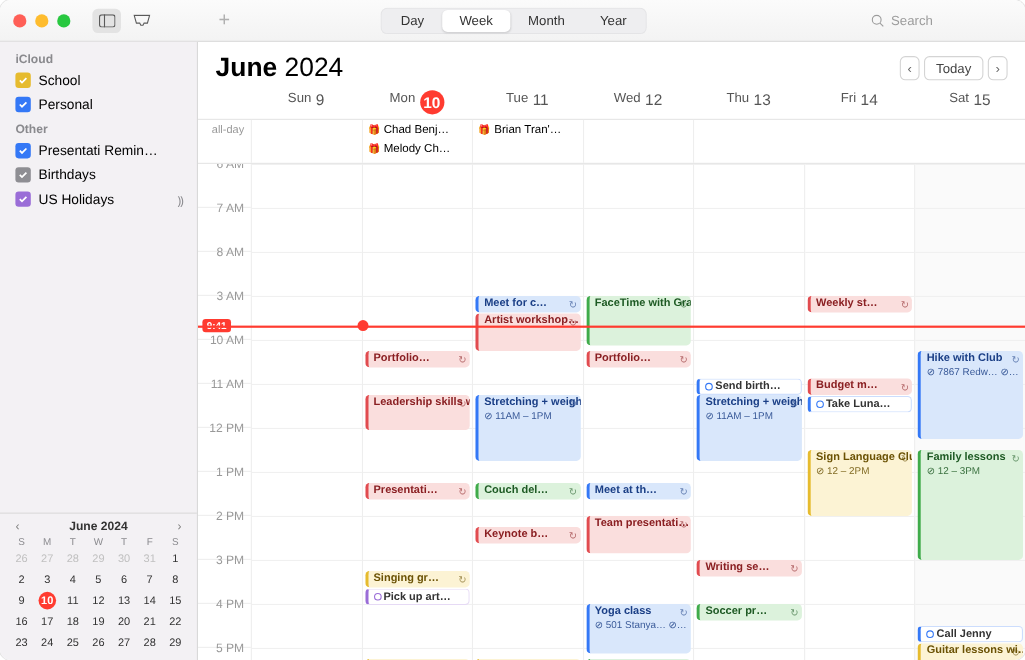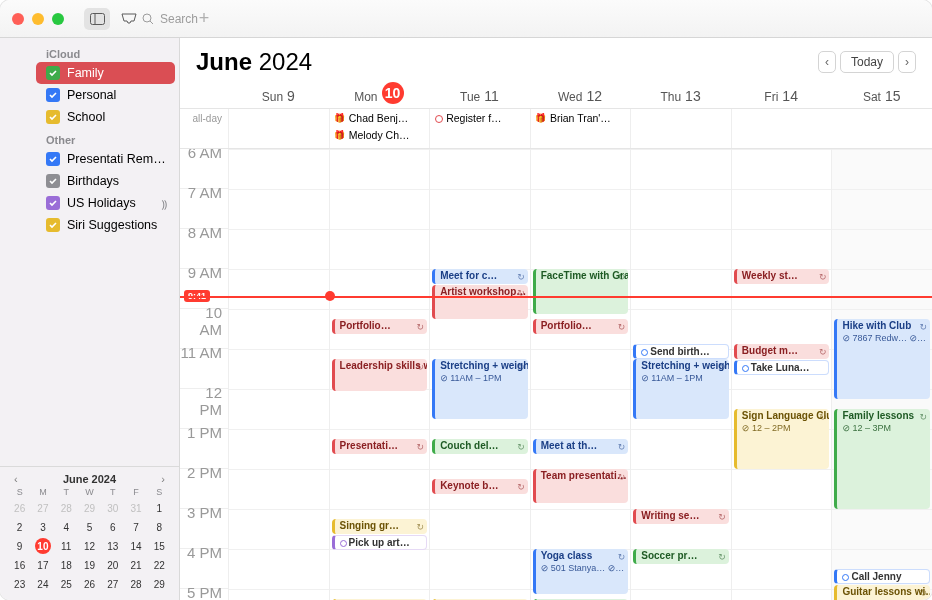--- a/index.html
+++ b/index.html
@@ -13,21 +13,21 @@
 .tb-icon.active{ background:#e3e3e3;}
 .tb-center { flex:1; display:flex; justify-content:center; }
 .segmented { display:flex; background:#eeeef0; border-radius:6px; padding:2px; box-shadow: inset 0 0 0 1px rgba(0,0,0,0.04);}
 .seg-btn { font-size:12px; padding:3px 16px; border-radius:5px; color:#333; cursor:pointer;}
 .seg-btn.active{ background:#fff; box-shadow:0 1px 2px rgba(0,0,0,0.15);}
 .tb-right { display:flex; align-items:center; padding-right:10px; gap:8px;}
 .add-btn { width:28px; color:#b0b0b0; font-size:18px; display:flex; justify-content:center; position:absolute; left:190px;}
 .search { display:flex; align-items:center; gap:6px; background:transparent; color:#9c9c9c; font-size:12px; width:130px;}
 .layout { flex:1; display:flex; min-height:0;}
 .sidebar { width:180px; background:#f3f1f4; border-right:1px solid #d9d9d9; display:flex; flex-direction:column; font-size:12.5px;}
-.sb-scroll { flex:1; overflow:auto; padding-top:4px;margin-left:32px;}
+.sb-scroll { flex:1; overflow:auto; padding-top:4px;}
 .sb-h { color:#8a8a8e; font-size:11px; font-weight:600; padding:6px 14px 2px;}
 .cal-row { display:flex; align-items:center; gap:7px; padding:2px 8px 2px 10px; margin:0 4px; border-radius:5px; cursor:pointer; height:22px;}
 .cal-row.sel { background:#da4e54; color:#fff;}
 .cal-chk { width:14px; height:14px; border-radius:3px; display:flex; align-items:center; justify-content:center; flex-shrink:0;}
 .cal-chk svg { width:10px; height:10px;}
 .cal-label { white-space:nowrap; overflow:hidden; text-overflow:ellipsis; flex:1;}
 .share-ic { color:#8a8a8e; font-size:11px;}
 .mini { border-top:1px solid #dadada; padding:4px 8px 8px; font-size:10px; color:#333;}
 .mini-head { display:flex; align-items:center; justify-content:space-between; padding:2px 4px;}
 .mini-title { font-weight:600; font-size:11px;}
@@ -38,32 +38,32 @@
 .mini-day.dim { color:#c0c0c0;}
 .mini-day.today { background:#ff3b30; color:#fff; font-weight:600;}
 .main { flex:1; display:flex; flex-direction:column; min-width:0;}
 .cal-header { display:flex; align-items:center; justify-content:space-between; padding:10px 16px 0 16px;}
 .month-title { font-size:24px;}
 .month-title b { font-weight:700;}
 .hdr-right { display:flex; gap:4px; align-items:center;}
 .hbtn { font-size:12px; padding:2px 10px; border:1px solid #d4d4d4; border-radius:5px; background:#fff; cursor:pointer; height:22px; display:flex; align-items:center; color:#444;}
 .hbtn.icon{ padding:2px 6px; color:#666;}
 .days-header { display:grid; grid-template-columns:48px repeat(7,1fr); border-bottom:1px solid #e5e5e5; padding:6px 0 0 0;}
-.dh-cell { text-align:center; font-size:12px; color:#555; padding-bottom:4px; display:flex; align-items:flex-end; justify-content:center; gap:4px;}
+.dh-cell { text-align:center; font-size:12px; color:#555; padding-bottom:4px; display:flex; align-items:flex-start; justify-content:center; gap:4px;}
 .dh-cell .num { font-size:14px;}
 .dh-cell.today .num { background:#ff3b30; color:#fff; border-radius:50%; width:22px; height:22px; display:inline-flex; align-items:center; justify-content:center; font-weight:600;}
 .allday-row { display:grid; grid-template-columns:48px repeat(7,1fr); border-bottom:1px solid #e5e5e5; min-height:40px;}
 .allday-label { font-size:10px; color:#999; text-align:right; padding:4px 6px 0 0;}
 .allday-cell { border-left:1px solid #eee; padding:2px 2px; display:flex; flex-direction:column; gap:2px;}
 .chip { font-size:10.5px; border-radius:3px; padding:1px 3px; display:flex; align-items:center; gap:3px; white-space:nowrap; overflow:hidden; cursor:pointer; line-height:13px;}
 .chip .dot{ width:8px; height:8px; border-radius:50%; flex-shrink:0; border:1.5px solid; background:#fff;}
 .grid-body { flex:1; overflow:hidden; position:relative;}
 .grid-inner { display:grid; grid-template-columns:48px repeat(7,1fr); position:relative;}
 .time-col { position:relative;}
-.hour { height:40px; border-top:1px solid #eee; font-size:15px; color:#999; text-align:right; padding-right:6px; position:relative; top:-1px;}
+.hour { height:40px; border-top:1px solid #eee; font-size:11px; color:#999; text-align:right; padding-right:6px; position:relative; top:-1px;}
 .hour span{ position:relative; top:-5px;}
 .day-col { border-left:1px solid #eee; position:relative;}
 .day-col.sat { background:#fafafa;}
 .hour-line { position:absolute; left:0; right:0; border-top:1px solid #f0f0f0;}
 .now-line { position:absolute; left:0; right:0; border-top:2px solid #ff3b30; z-index:5;}
 .now-label { position:absolute; left:4px; font-size:9px; background:#ff3b30; color:#fff; border-radius:3px; padding:1px 4px; transform:translateY(-50%); font-weight:600;}
 .now-dot { position:absolute; width:10px; height:10px; background:#ff3b30; border-radius:50%; transform:translate(-50%,-50%);}
 .event { position:absolute; left:2px; right:2px; border-radius:4px; font-size:10px; padding:1px 3px 1px 5px; overflow:hidden; cursor:pointer; line-height:12px; border-left:3px solid;}
 .event .ttl { font-weight:600; white-space:nowrap; overflow:hidden; text-overflow:ellipsis;}
 .event .sub { font-size:9px; opacity:0.85; white-space:nowrap; overflow:hidden; text-overflow:ellipsis;}
@@ -93,58 +93,58 @@
           <line x1="5" y1="0" x2="5" y2="12" stroke="currentColor"></line>
         </svg>
     </div>
     <div class="tb-icon">
       <svg width="16" height="12" viewBox="0 0 16 12">
           <path d="M1 1 h14 l-2 7 h-3 l-1 2 h-2 l-1 -2 h-3 z" fill="none" stroke="currentColor"></path>
         </svg>
     </div>
   </div>
   <div class="add-btn">+</div>
+  <div class="tb-center">
+    <div class="segmented" id="segmented">
+        <div class="seg-btn">Day</div>
+        <div class="seg-btn active">Week</div>
+        <div class="seg-btn">Month</div>
+        <div class="seg-btn">Year</div>
+      </div>
+  </div>
   <div class="tb-right">
     <div class="search">
       <svg width="12" height="12" viewBox="0 0 12 12">
           <circle cx="5" cy="5" r="4" fill="none" stroke="currentColor"></circle>
           <line x1="8" y1="8" x2="11" y2="11" stroke="currentColor"></line>
         </svg>
       <span>Search</span>
     </div>
   </div>
 </div>
 
 <div class="layout">
   <div class="sidebar">
     <div class="sb-scroll" id="sb-scroll">
         <div class="sb-h">iCloud</div>
-        <div class="cal-row sel">
-          <div class="cal-chk" style="background: rgb(63, 171, 74);">
+        <div class="cal-row">
+          <div class="cal-chk" style="background: rgb(230, 187, 46);">
             <svg viewBox="0 0 10 10">
               <path d="M2 5 L4 7 L8 3" stroke="#fff" stroke-width="1.6" fill="none"></path>
             </svg>
           </div>
-          <div class="cal-label">Family</div>
+          <div class="cal-label">School</div>
         </div>
         <div class="cal-row">
           <div class="cal-chk" style="background: rgb(52, 120, 246);">
             <svg viewBox="0 0 10 10">
               <path d="M2 5 L4 7 L8 3" stroke="#fff" stroke-width="1.6" fill="none"></path>
             </svg>
           </div>
           <div class="cal-label">Personal</div>
-        </div>
-        <div class="cal-row">
-          <div class="cal-chk" style="background: rgb(230, 187, 46);">
-            <svg viewBox="0 0 10 10">
-              <path d="M2 5 L4 7 L8 3" stroke="#fff" stroke-width="1.6" fill="none"></path>
-            </svg>
-          </div>
-          <div class="cal-label">School</div>
         </div>
         <div class="sb-h">Other</div>
         <div class="cal-row">
           <div class="cal-chk" style="background: rgb(52, 120, 246);">
             <svg viewBox="0 0 10 10">
               <path d="M2 5 L4 7 L8 3" stroke="#fff" stroke-width="1.6" fill="none"></path>
             </svg>
           </div>
           <div class="cal-label">Presentati Remin…</div>
         </div>
@@ -157,28 +157,20 @@
           <div class="cal-label">Birthdays</div>
         </div>
         <div class="cal-row">
           <div class="cal-chk" style="background: rgb(154, 109, 215);">
             <svg viewBox="0 0 10 10">
               <path d="M2 5 L4 7 L8 3" stroke="#fff" stroke-width="1.6" fill="none"></path>
             </svg>
           </div>
           <div class="cal-label">US Holidays</div>
           <span class="share-ic">⸩</span>
-        </div>
-        <div class="cal-row">
-          <div class="cal-chk" style="background: rgb(230, 187, 46);">
-            <svg viewBox="0 0 10 10">
-              <path d="M2 5 L4 7 L8 3" stroke="#fff" stroke-width="1.6" fill="none"></path>
-            </svg>
-          </div>
-          <div class="cal-label">Siri Suggestions</div>
         </div>
       </div>
     <div class="mini">
       <div class="mini-head">
         <span class="mini-nav">‹</span>
         <span class="mini-title">June 2024</span>
         <span class="mini-nav">›</span>
       </div>
       <div class="mini-grid" id="mini-grid">
           <div class="mini-dow">S</div>
@@ -275,40 +267,34 @@
             <span style="font-size:9px">🎁</span>
             <span>Chad Benj…</span>
           </div>
           <div class="chip" style="opacity: 1;">
             <span style="font-size:9px">🎁</span>
             <span>Melody Ch…</span>
           </div>
         </div>
         <div class="allday-cell">
           <div class="chip" style="opacity: 1;">
-            <span class="dot" style="border-color:#e14b4f"></span>
-            <span>Register f…</span>
-          </div>
-        </div>
-        <div class="allday-cell">
-          <div class="chip" style="opacity: 1;">
             <span style="font-size:9px">🎁</span>
             <span>Brian Tran'…</span>
           </div>
         </div>
         <div class="allday-cell"></div>
         <div class="allday-cell"></div>
       </div>
     <div class="grid-body">
       <div class="grid-inner" id="grid-inner">
           <div class="time-col">
             <div class="hour"><span>6 AM</span></div>
             <div class="hour"><span>7 AM</span></div>
             <div class="hour"><span>8 AM</span></div>
-            <div class="hour"><span>9 AM</span></div>
+            <div class="hour"><span>3 AM</span></div>
             <div class="hour"><span>10 AM</span></div>
             <div class="hour"><span>11 AM</span></div>
             <div class="hour"><span>12 PM</span></div>
             <div class="hour"><span>1 PM</span></div>
             <div class="hour"><span>2 PM</span></div>
             <div class="hour"><span>3 PM</span></div>
             <div class="hour"><span>4 PM</span></div>
             <div class="hour"><span>5 PM</span></div>
             <div class="now-label" style="top: 147px;">9:41</div>
           </div>

